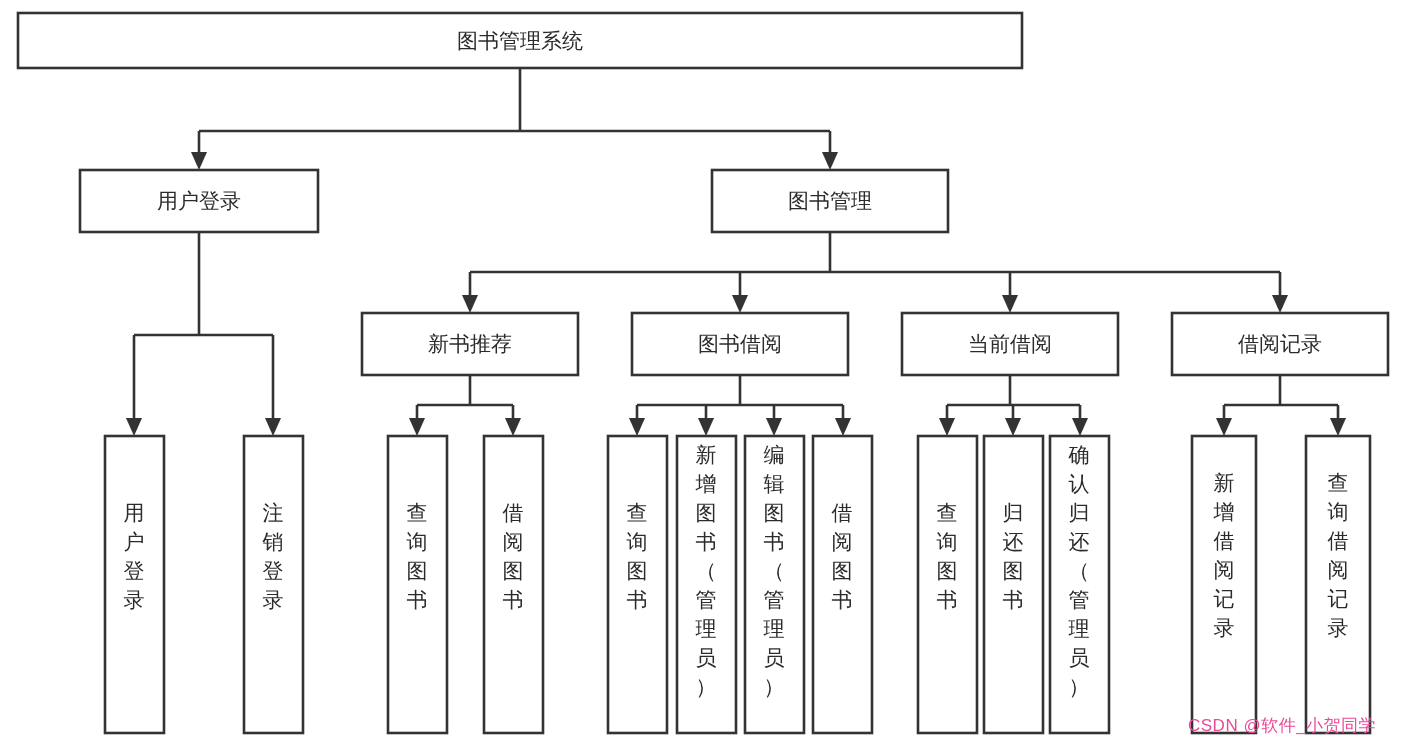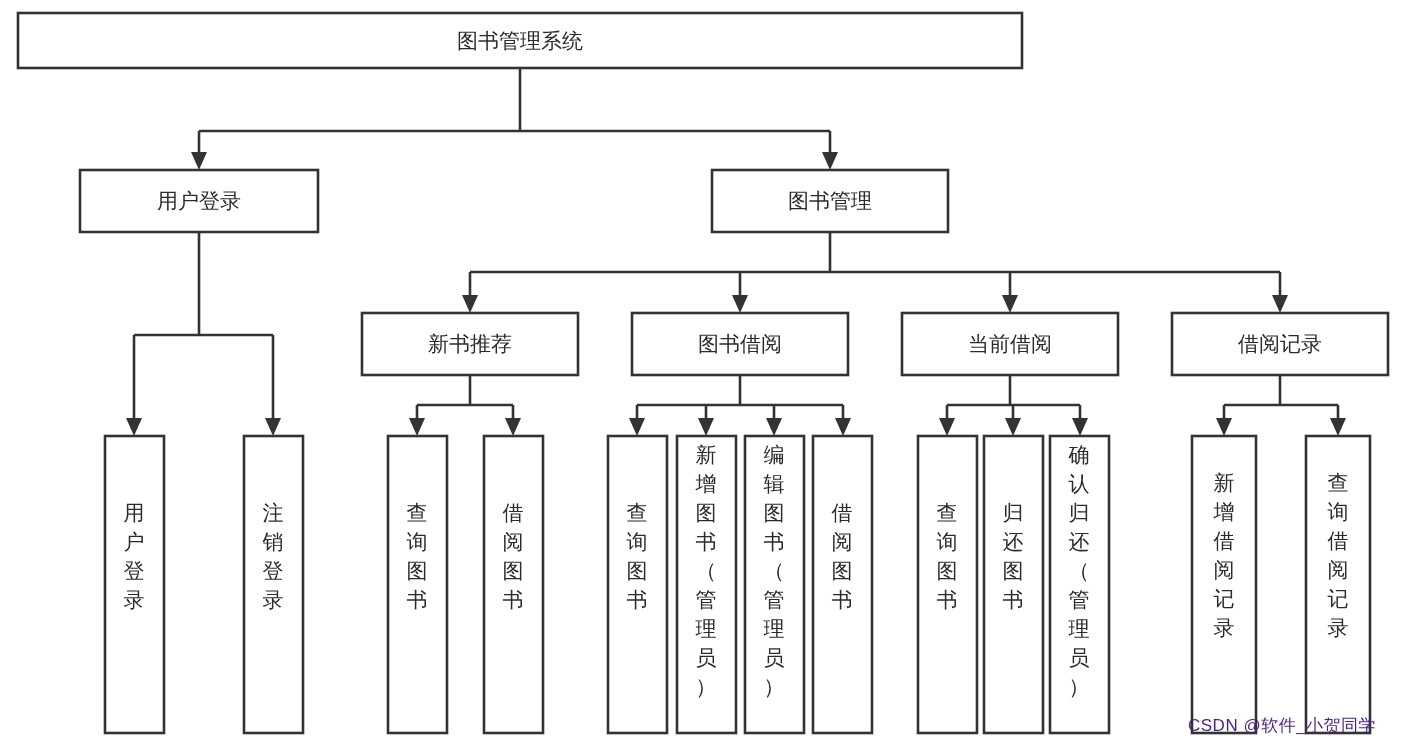--- a/index.html
+++ b/index.html
@@ -27,21 +27,21 @@
     fill:#2b2b2b;
     font-family:"Liberation Sans","DejaVu Sans",sans-serif;
     font-size:21px;
     text-anchor:middle;
   }
   .watermark{
     position:absolute;
     left:1188px;top:714px;
     font-family:"Liberation Sans","DejaVu Sans",sans-serif;
     font-size:17px;
-    color:#4c1d95;
+    color:#ec4899;
     white-space:nowrap;
     letter-spacing:0.5px;
     user-select:none;
   }
 </style>
 </head>
 <body>
 
 <div id="diagram-root">
 

